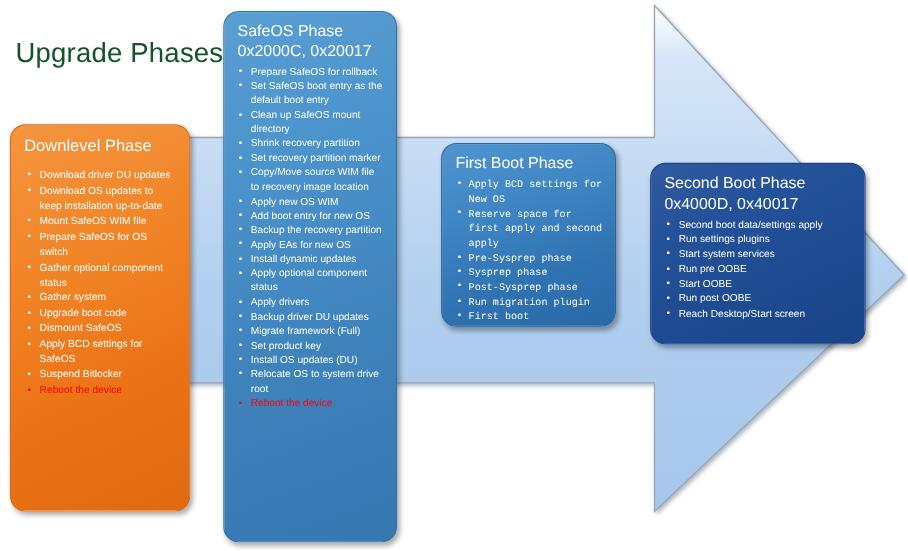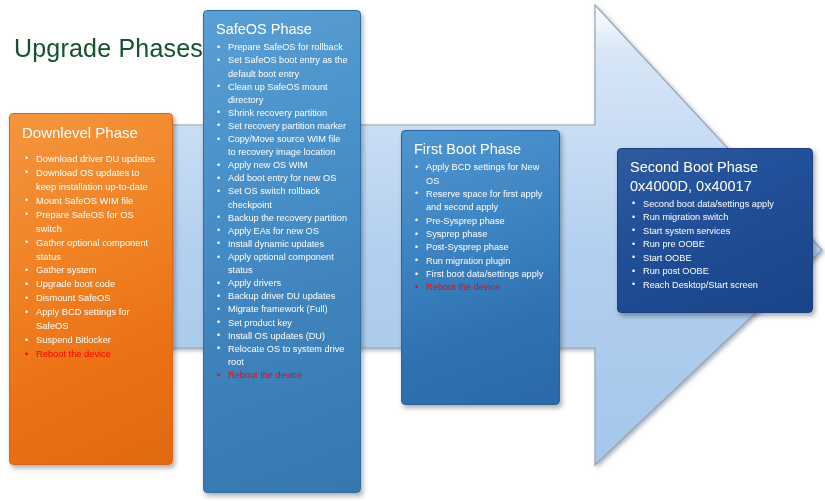--- a/index.html
+++ b/index.html
@@ -35,21 +35,21 @@
   
   .arrow-layer {
     position: absolute;
     left: 0; top: 0;
     width: 825px; height: 501px;
   }
 
   
   .phase {
     position: absolute;
-    border-radius: 4px;
+    border-radius: 14px;
     box-sizing: border-box;
     padding: 9px 10px 10px 12px;
     color: #ffffff;
     overflow: hidden;
   }
   .phase .title {
     font-size: 14.5px;
     line-height: 1.33;
     font-weight: normal;
     margin: 0 0 1px 0;
@@ -110,30 +110,30 @@
     box-shadow: 2px 3px 5px rgba(0,0,0,.32);
   }
   #box-safeos .title { margin-bottom: 0px; }
   #box-safeos li { font-size: 9.2px; line-height: 1.425; }
 
   
   #box-firstboot {
     left: 401px;
     top: 130px;
     width: 159px;
-    height: 275px;
+    height: 167px;
     background: linear-gradient(160deg, #4f95cf 0%, #3f86c4 34%, #2f72b2 70%, #2a69a8 100%);
     border: 1.4px solid #2a6399;
     box-shadow: 2px 3px 5px rgba(0,0,0,.32);
   }
-  #box-firstboot li { font-size: 9.2px; line-height: 1.45; }
+  #box-firstboot li { font-size: 9.2px; line-height: 1.45; font-family: Liberation Mono, monospace; }
 
   
   #box-secondboot {
-    left: 617px;
+    left: 591px;
     top: 148px;
     width: 196px;
     height: 165px;
     background: linear-gradient(155deg, #2f5b9e 0%, #24529a 30%, #1d4a91 64%, #1b4488 100%);
     border: 1.4px solid #1b4183;
     box-shadow: 2px 3px 5px rgba(0,0,0,.34);
   }
   #box-secondboot li { font-size: 9.2px; line-height: 1.47; padding-left: 13px; }
   #box-secondboot li::before { left: 2px; }
 </style>
@@ -177,30 +177,30 @@
       <li>Upgrade boot code</li>
       <li>Dismount SafeOS</li>
       <li>Apply BCD settings for SafeOS</li>
       <li>Suspend Bitlocker</li>
       <li class="reboot">Reboot the device</li>
     </ul>
   </div>
 
   <div class="phase" id="box-safeos">
     <div class="title">SafeOS Phase</div>
+    <div class="codes">0x2000C, 0x20017</div>
     <ul>
       <li>Prepare SafeOS for rollback</li>
       <li>Set SafeOS boot entry as the default boot entry</li>
       <li>Clean up SafeOS mount directory</li>
       <li>Shrink recovery partition</li>
       <li>Set recovery partition marker</li>
       <li>Copy/Move source WIM file to recovery image location</li>
       <li>Apply new OS WIM</li>
       <li>Add boot entry for new OS</li>
-      <li>Set OS switch rollback checkpoint</li>
       <li>Backup the recovery partition</li>
       <li>Apply EAs for new OS</li>
       <li>Install dynamic updates</li>
       <li>Apply optional component status</li>
       <li>Apply drivers</li>
       <li>Backup driver DU updates</li>
       <li>Migrate framework (Full)</li>
       <li>Set product key</li>
       <li>Install OS updates (DU)</li>
       <li>Relocate OS to system drive root</li>
@@ -220,21 +220,21 @@
       <li>First boot data/settings apply</li>
       <li class="reboot">Reboot the device</li>
     </ul>
   </div>
 
   <div class="phase" id="box-secondboot">
     <div class="title">Second Boot Phase</div>
     <div class="codes">0x4000D, 0x40017</div>
     <ul>
       <li>Second boot data/settings apply</li>
-      <li>Run migration switch</li>
+      <li>Run settings plugins</li>
       <li>Start system services</li>
       <li>Run pre OOBE</li>
       <li>Start OOBE</li>
       <li>Run post OOBE</li>
       <li>Reach Desktop/Start screen</li>
     </ul>
   </div>
 
 </div>
 

